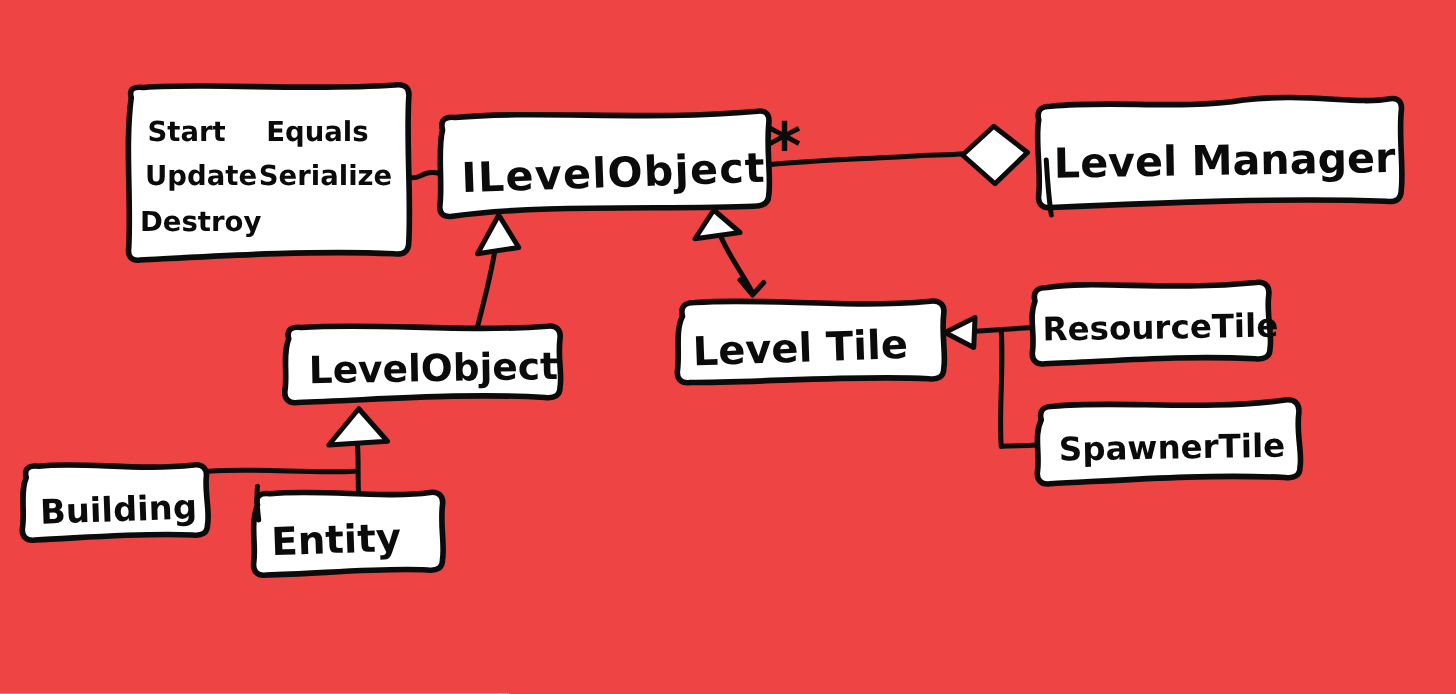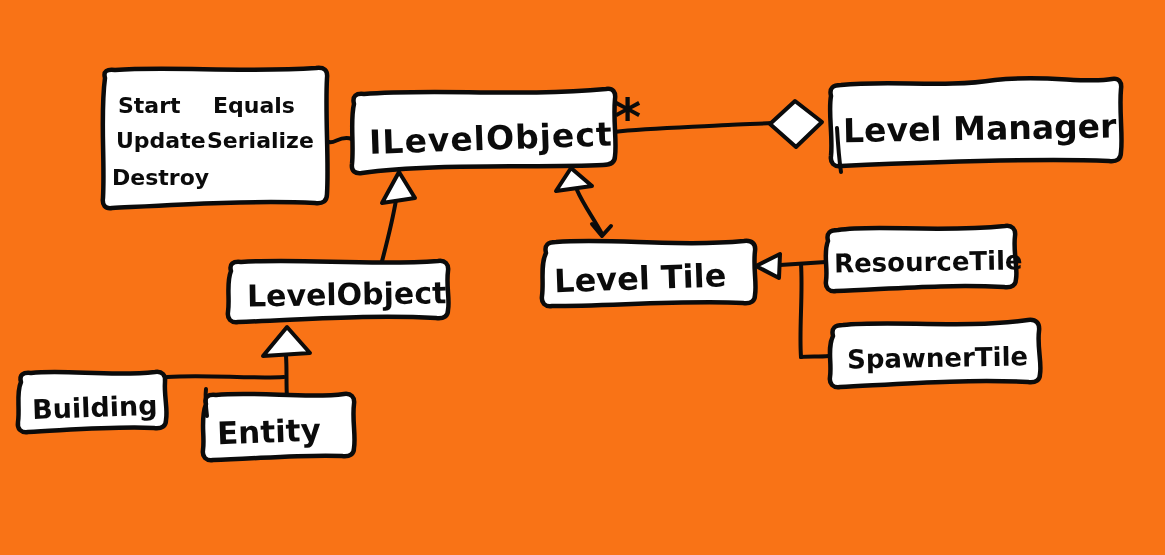--- a/index.html
+++ b/index.html
@@ -1,20 +1,20 @@
 <!DOCTYPE html>
 <html><head>
 <meta charset="utf-8">
 <style>
   html, body { margin: 0; padding: 0; background: #ffffff; }
   .board {
     position: relative;
     width: 1165px;
     height: 555px;
-    background: #f97316;
+    background: #ef4444;
     overflow: hidden;
   }
   svg { display: block; }
   .ink-thin {
     fill: none;
     stroke: #0b0b0b;
     stroke-width: 4;
     stroke-linecap: round;
     stroke-linejoin: round;
   }

